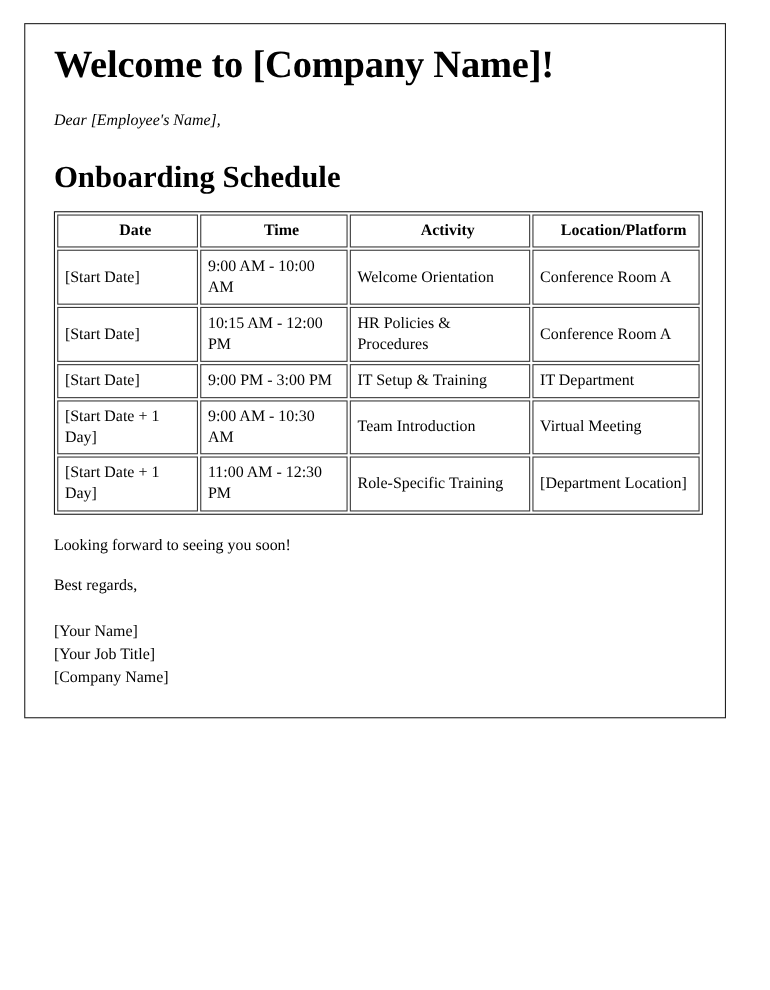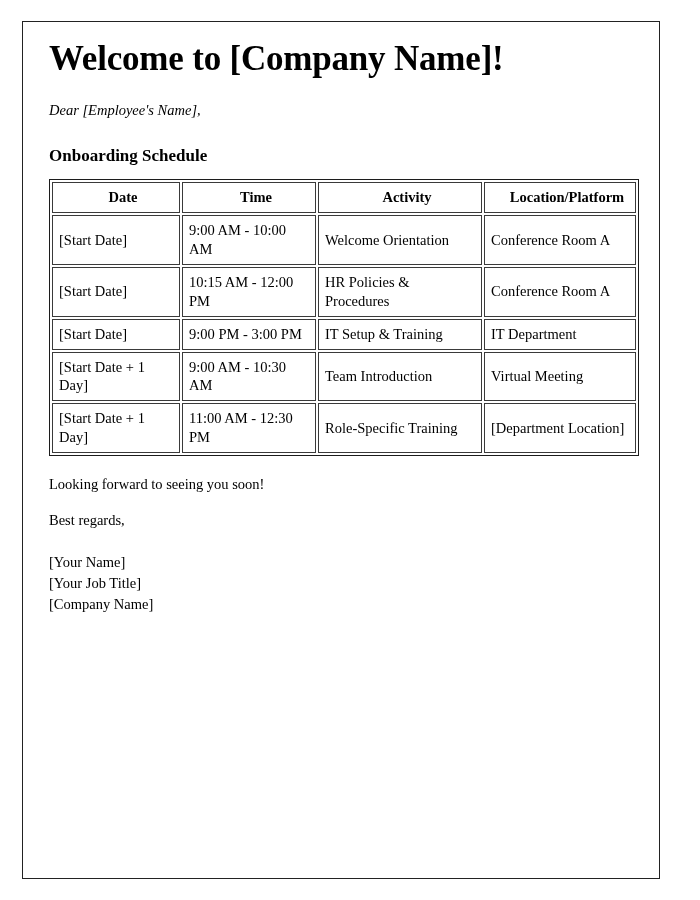--- a/index.html
+++ b/index.html
@@ -15,21 +15,21 @@
     color: #000000;
     overflow: hidden;
   }
 
   
   .page-frame {
     position: absolute;
     left: 22px;
     top: 21px;
     width: 638px;
-    height: 858px;
+    height: 632px;
     border: 1.5px solid #222222;
     box-sizing: border-box;
     background: #ffffff;
   }
 
   .page-content {
     position: absolute;
     left: 26px;
     top: 18px;
     width: 586px;
@@ -38,21 +38,21 @@
   
   .doc-title {
     font-size: 35px;
     font-weight: bold;
     line-height: 1.08;
     margin: 0 0 22px 0;
     letter-spacing: -0.2px;
   }
 
   .section-heading {
-    font-size: 17px;
+    font-size: 28px;
     font-weight: bold;
     line-height: 1.1;
     margin: 27px 0 14px 0;
   }
 
   p.para {
     font-size: 14.5px;
     line-height: 1.38;
     margin: 0 0 16px 0;
   }

